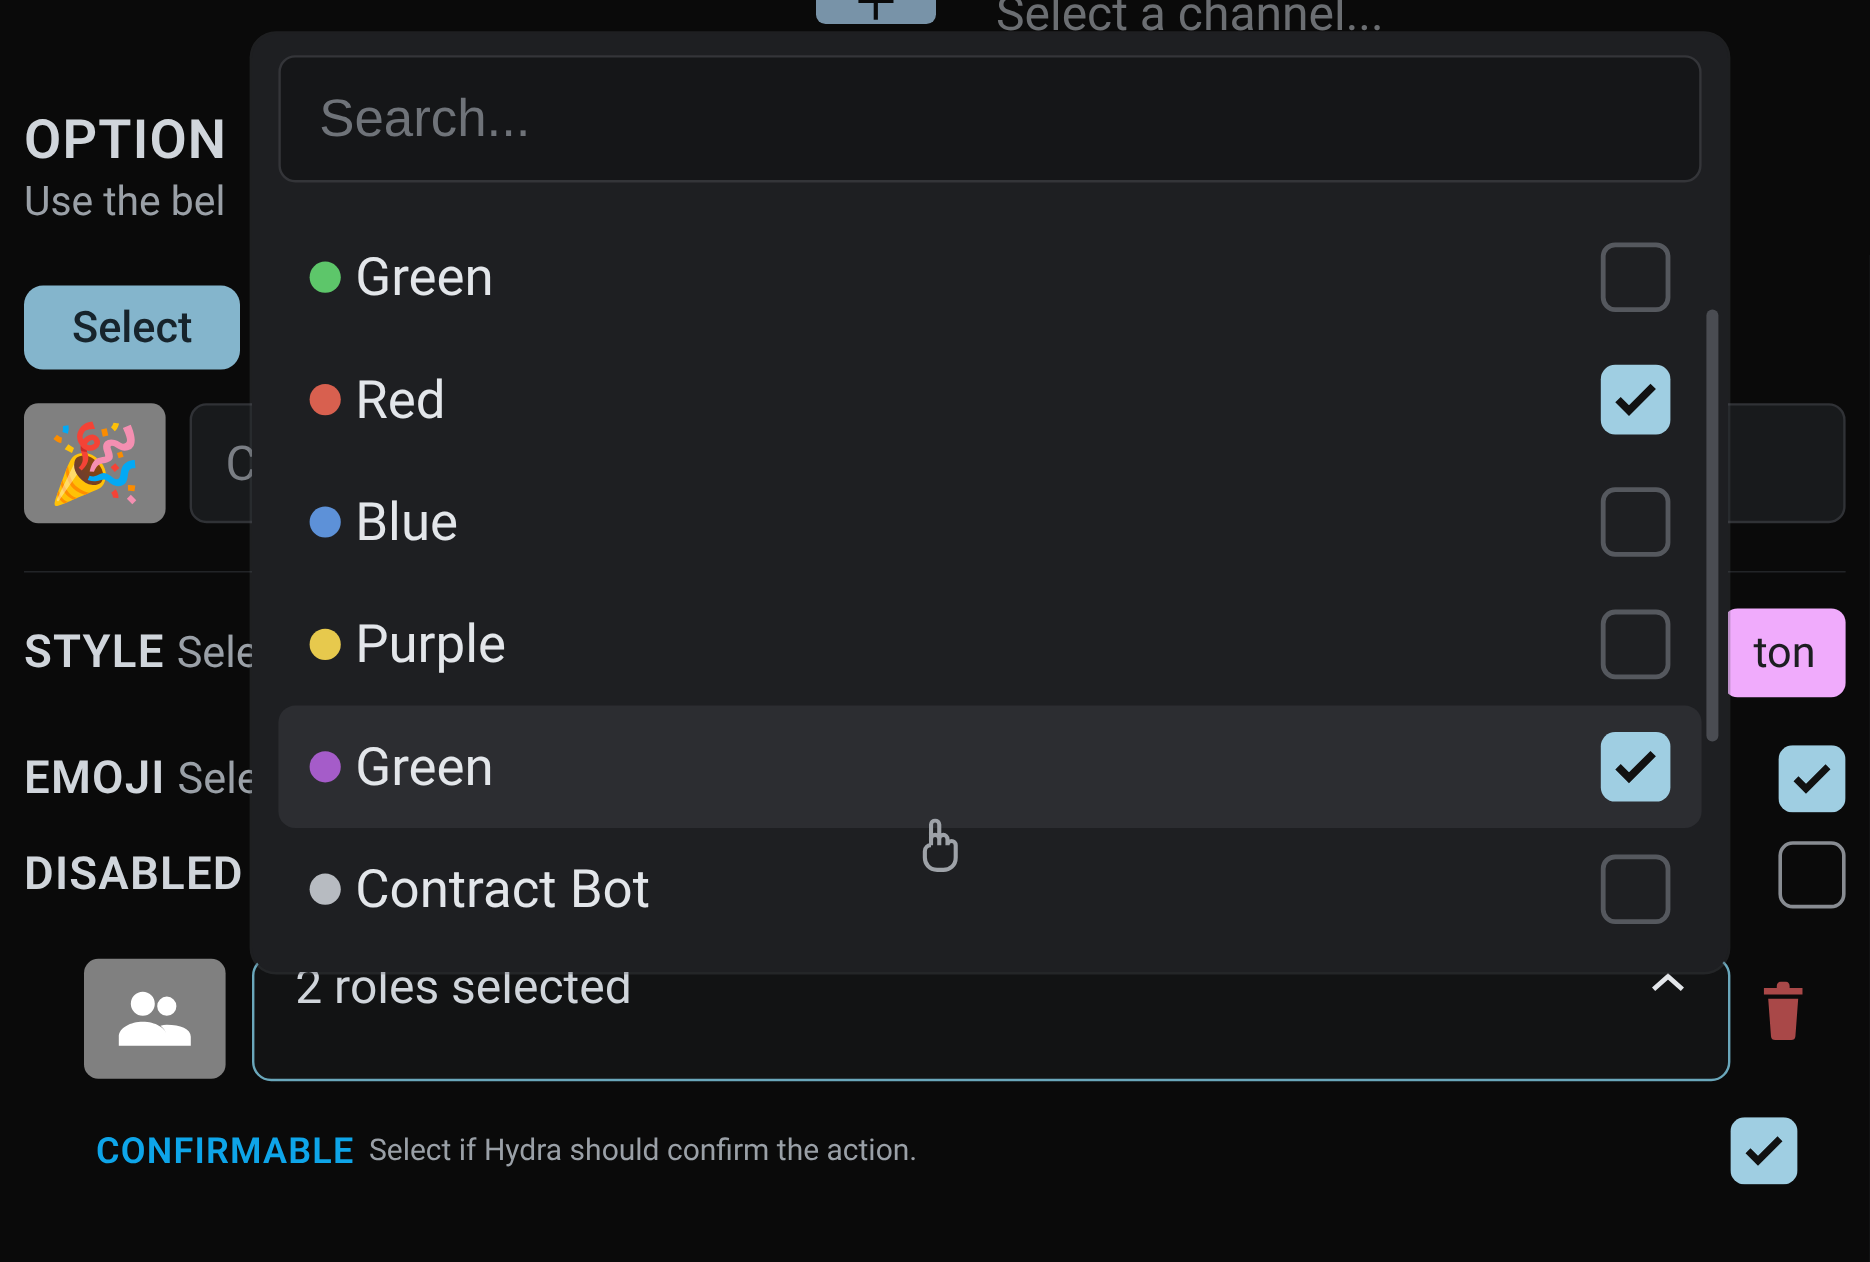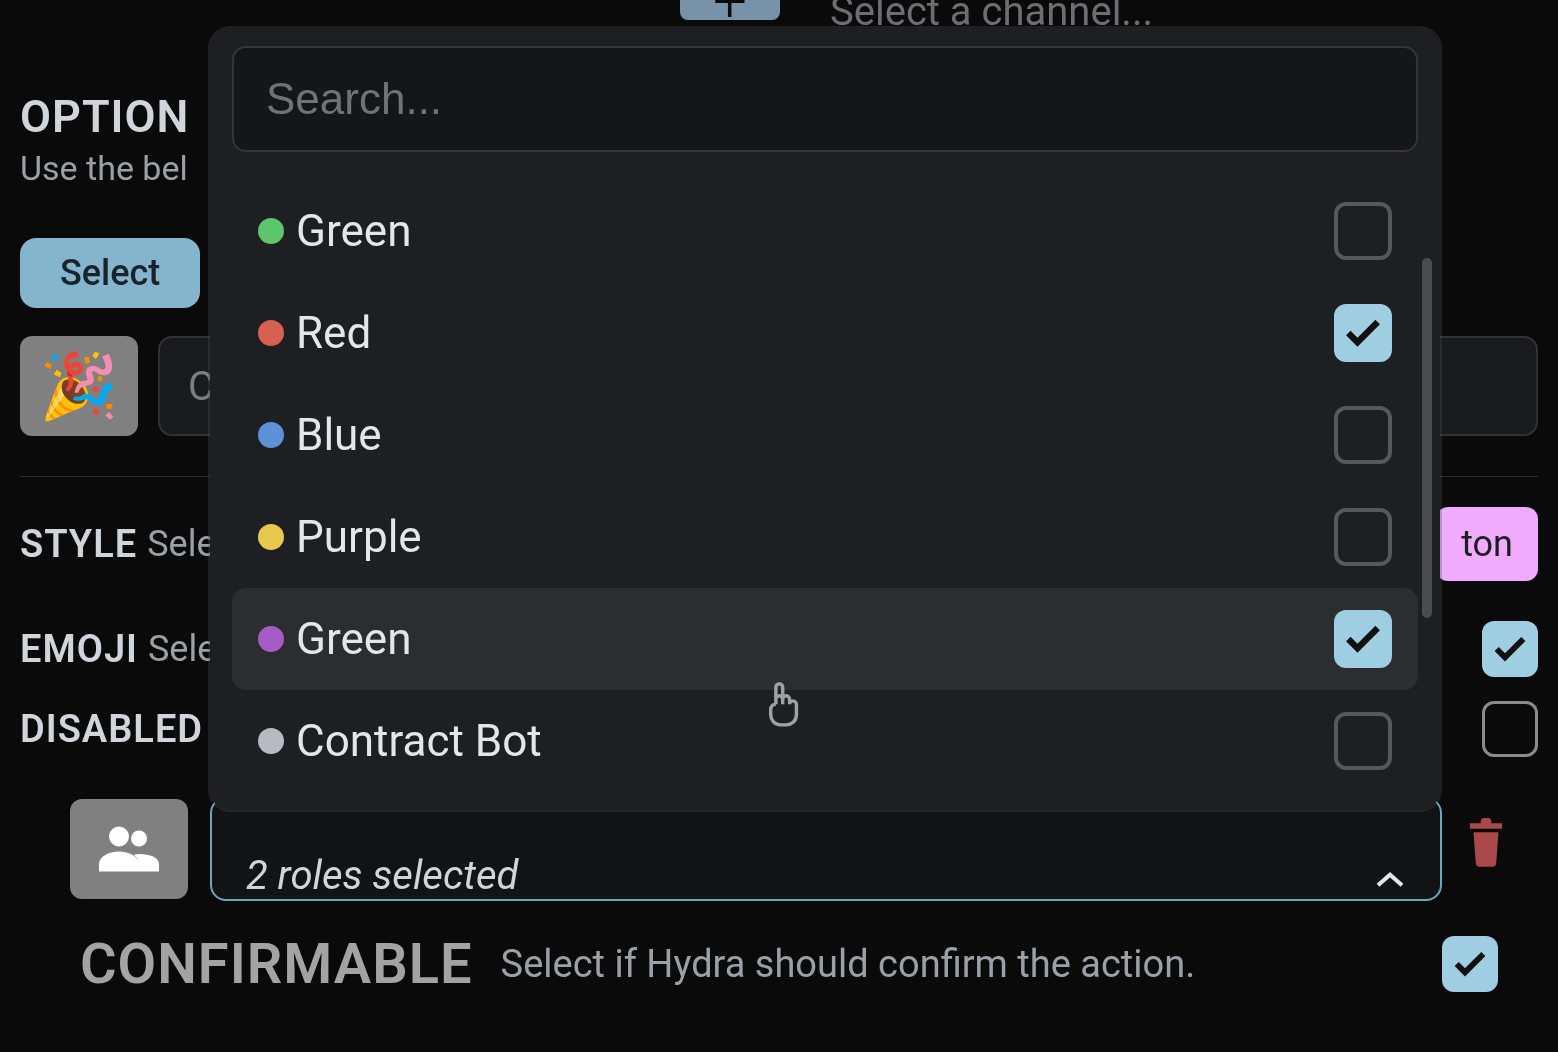--- a/index.html
+++ b/index.html
@@ -155,47 +155,45 @@
       justify-content: center;
     }
     .people-box svg { width: 62px; height: 50px; fill: #fff; }
     .role-select-input {
       flex: 1;
       height: 104px;
       background: #121314;
       border: 2px solid #6aa7bb;
       border-radius: 16px;
       display: flex;
-      align-items: flex-end;
+      align-items: flex-start;
       justify-content: space-between;
       padding: 0 34px;
       font-size: 40px;
       color: #d0d5db;
-      font-style: italic;
     }
     .role-select-input .chev { font-size: 34px; color: #d0d5db; }
     .trash-icon { color: #a94848; font-size: 50px; }
 
     .confirmable-row {
       display: flex;
       align-items: center;
       margin: 30px 40px 0 60px;
       justify-content: space-between;
     }
     .confirmable-left { display: flex; align-items: center; gap: 12px; }
     .confirmable-label {
-      font-size: 56px;
+      font-size: 30px;
       font-weight: 600;
-      color: #a3a3a3;
+      color: #0ea5e9;
       letter-spacing: 1px;
     }
     .confirmable-desc {
-      font-size: 38px;
+      font-size: 25px;
       color: #9aa0a7;
-      margin-left: 16px;
     }
 
     
     .dropdown {
       position: absolute;
       left: 210px;
       top: 28px;
       width: 1230px;
       height: 782px;
       background: #1e1f22;

